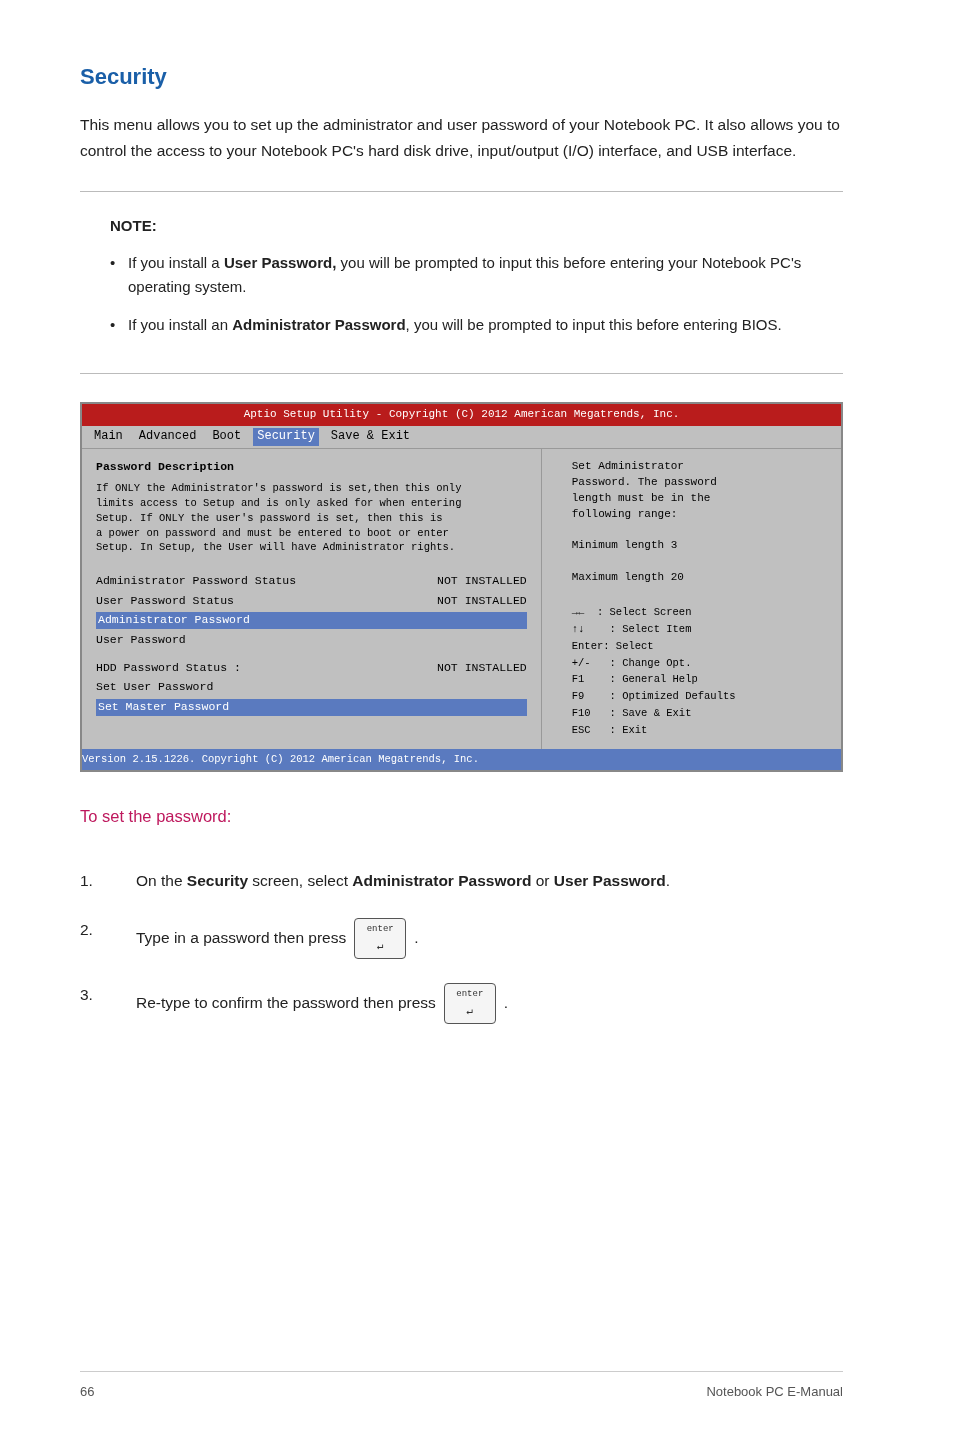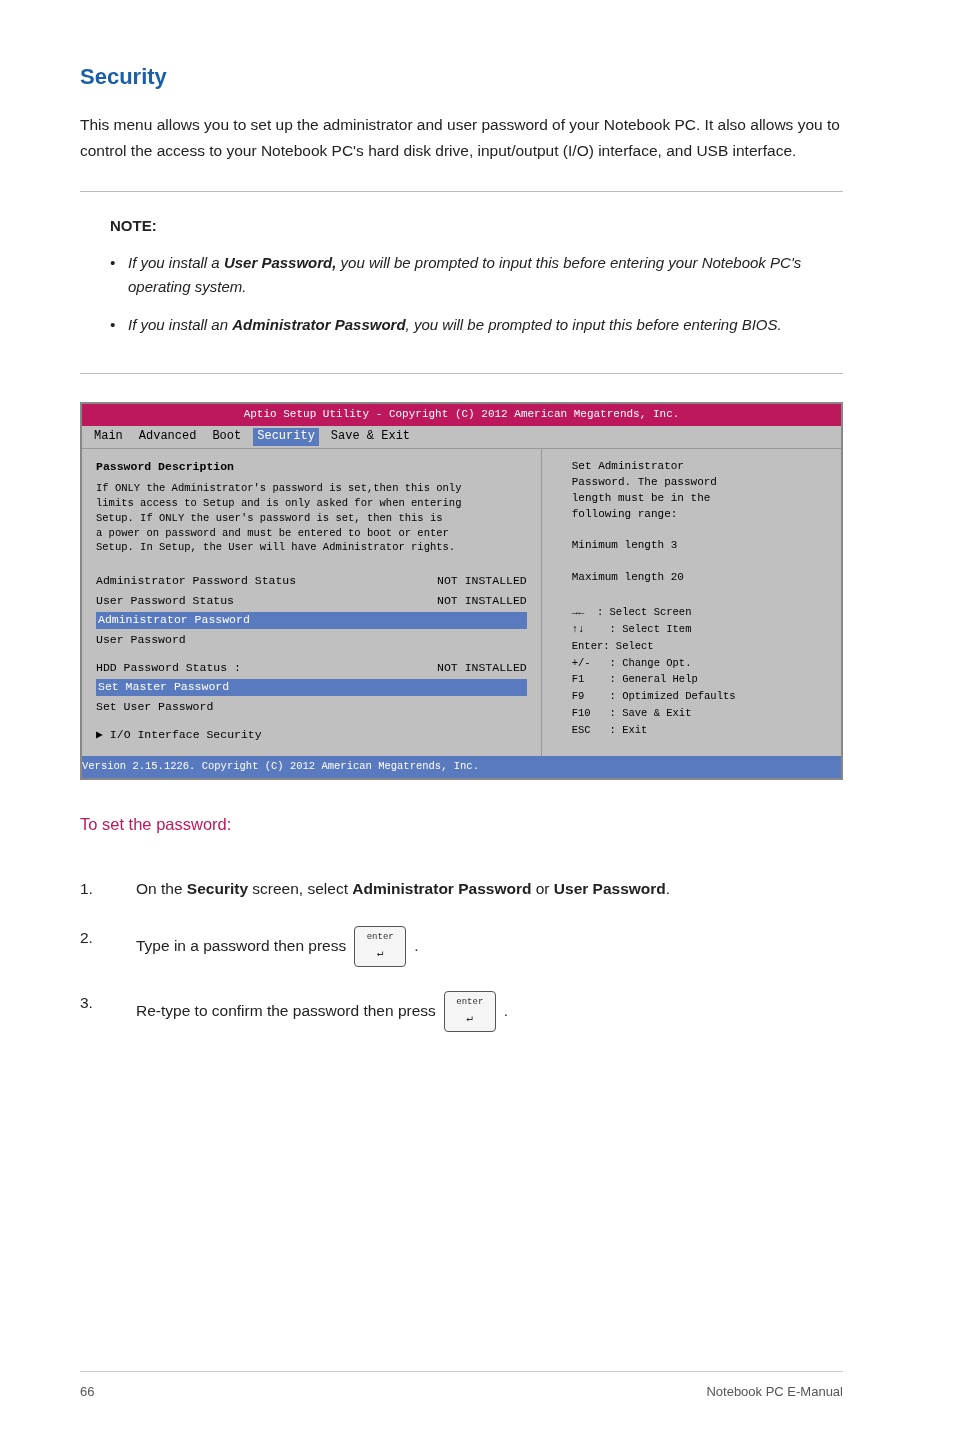--- a/index.html
+++ b/index.html
@@ -42,42 +42,41 @@
     .note-list {
       list-style: none;
       padding: 0;
     }
     .note-list li {
       padding-left: 18px;
       position: relative;
       margin-bottom: 14px;
       font-size: 15px;
       line-height: 1.6;
-      font-style: italic;
     }
     .note-list li::before {
       content: '•';
       position: absolute;
       left: 0;
       top: 0;
     }
     .bold { font-weight: bold; }
 
     
     .bios-container {
       background: #c0c0c0;
       border: 2px solid #888;
       font-family: 'Courier New', Courier, monospace;
       font-size: 11.5px;
       color: #000;
       margin-bottom: 32px;
       line-height: 1.45;
     }
     .bios-title-bar {
-      background: #be185d;
+      background: #b91c1c;
       color: #fff;
       text-align: center;
       padding: 3px 0;
       font-size: 11px;
       font-family: 'Courier New', monospace;
     }
     .bios-menu-bar {
       background: #c0c0c0;
       padding: 2px 8px;
       display: flex;
@@ -278,30 +277,27 @@
           <span>Administrator Password</span>
         </div>
         <div class="bios-row">
           <span>User Password</span>
         </div>
         <div class="bios-separator"></div>
         <div class="bios-row">
           <span>HDD Password Status :</span>
           <span>NOT INSTALLED</span>
         </div>
+        <div class="bios-row">
+          <span>Set User Password</span>
+        </div>
         <div class="bios-row highlighted">
           <span>Set Master Password</span>
         </div>
-        <div class="bios-row">
-          <span>Set User Password</span>
-        </div>
         <div class="bios-separator"></div>
-        <div class="bios-row">
-          <span>▶ I/O Interface Security</span>
-        </div>
       </div>
       <div class="bios-right">
         <div>
           Set Administrator<br>
           Password. The password<br>
           length must be in the<br>
           following range:<br>
           <br>
           Minimum length 3<br>
           <br>

